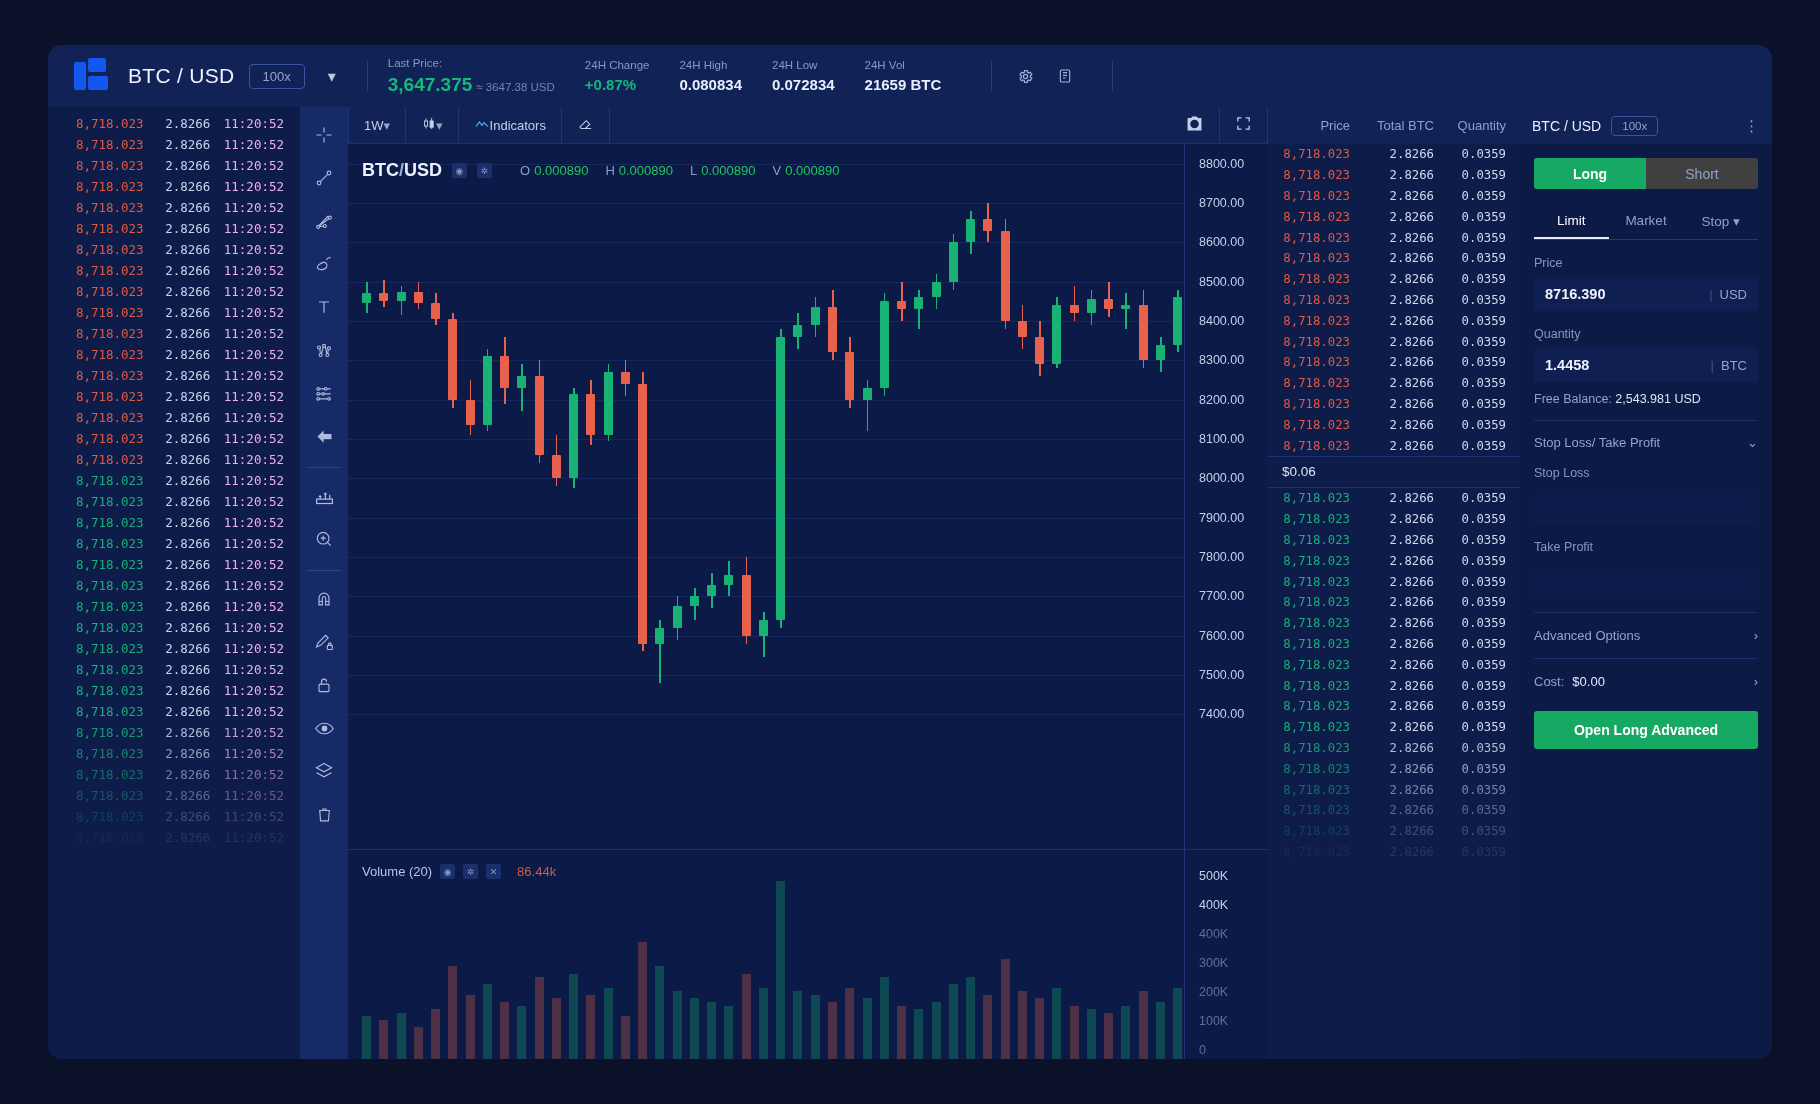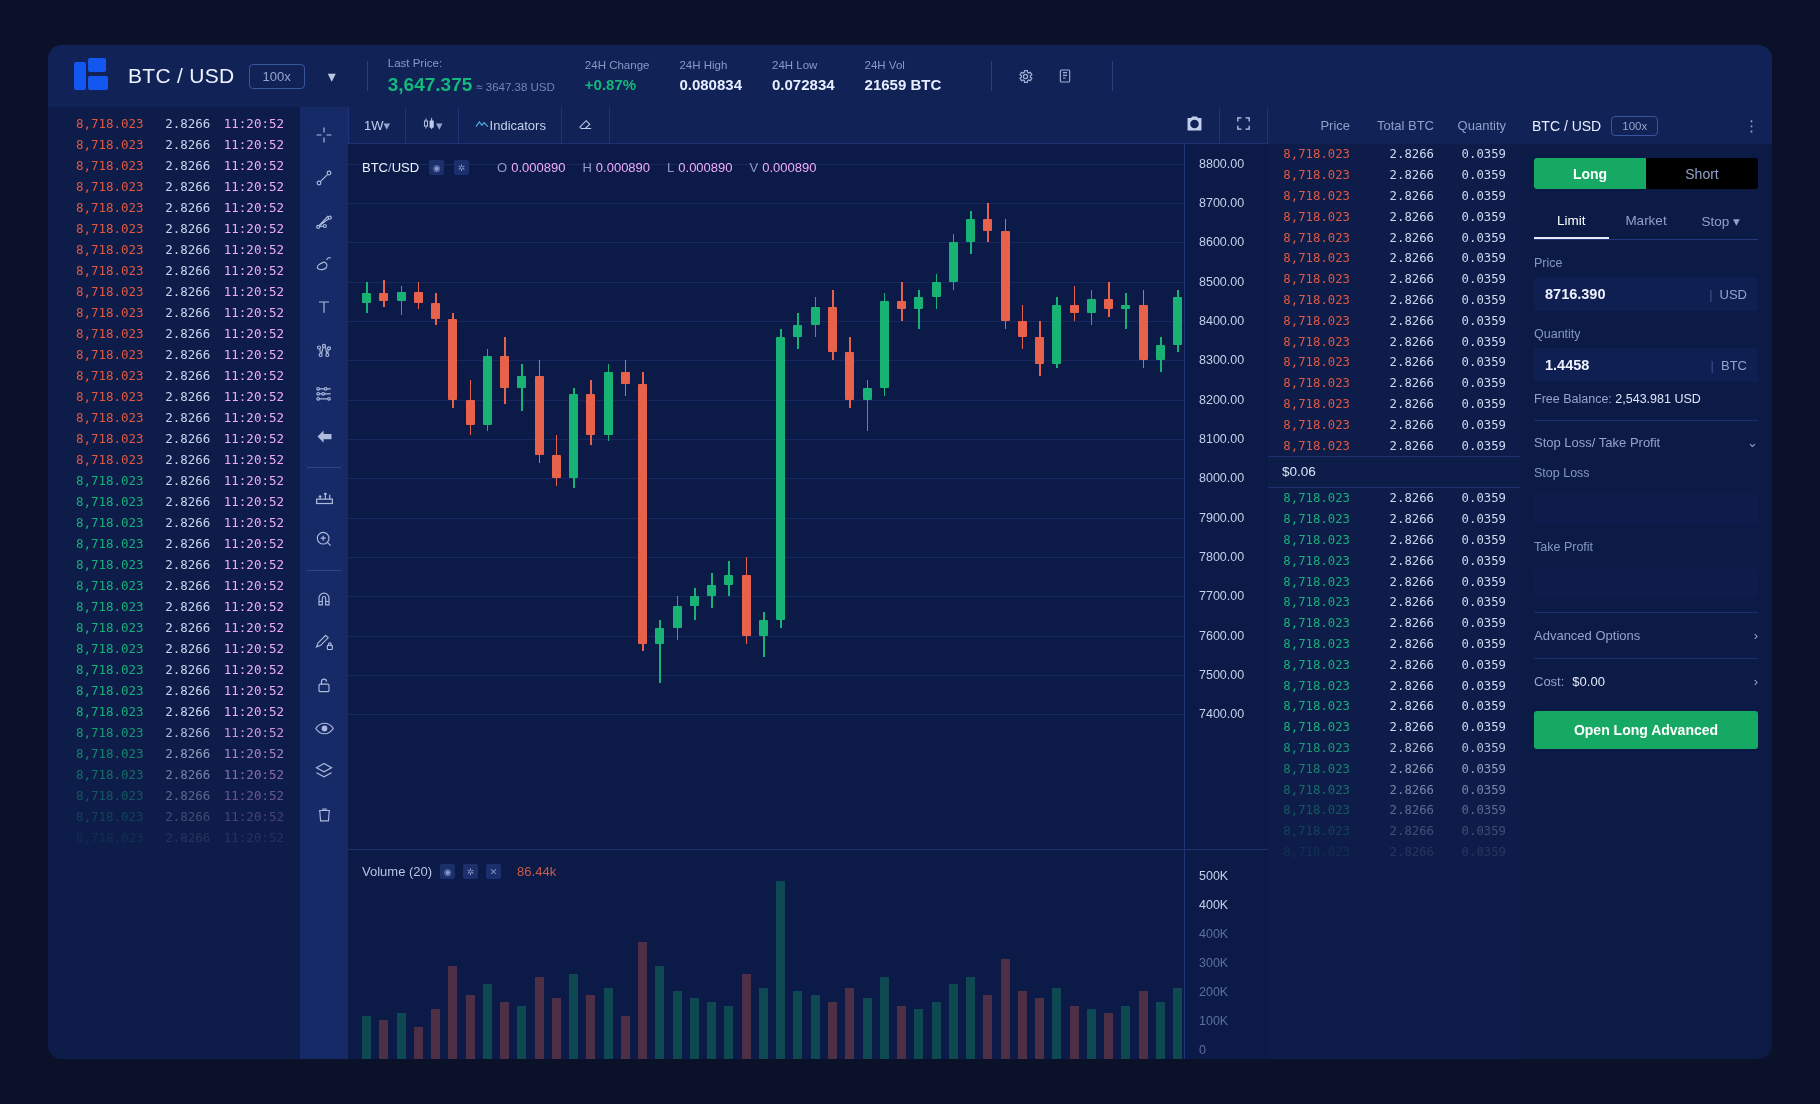--- a/index.html
+++ b/index.html
@@ -104,30 +104,30 @@
   .axis span {
     position:absolute; left:14px; transform:translateY(-50%);
     color:#c4d0ec; font-size:12.5px;
   }
   .axis span.dim { color:#5d6f9d; }
 
   .ctitle {
     position:absolute; left:14px; top:16px; display:flex; align-items:center; gap:10px;
     z-index:5;
   }
-  .ctitle .nm { color:#eef2ff; font-size:13px; }
+  .ctitle .nm { color:#eef2ff; font-size:18px;font-weight:bold; }
   .ctitle .nm .sl { color:#9fb0d6; }
   .micro {
     width:15px;height:15px; border-radius:2px; background:#1c2f6d;
     display:inline-flex;align-items:center;justify-content:center;
     color:#8a9ac4; font-size:9px;
   }
   .ohlc { display:flex; gap:17px; margin-left:18px; font-size:13px; }
   .ohlc b { color:#8d9cc5; font-weight:normal; margin-right:4px; }
-  .ohlc i { color:#f0abfc; font-style:normal; }
+  .ohlc i { color:#22c55e; font-style:normal; }
 
   .gridline { position:absolute; left:0; right:0; height:1px; background:#16285f; }
   .candle { position:absolute; width:9px; }
   .candle .wick { position:absolute; left:4px; width:1.6px; }
   .candle .body { position:absolute; left:0; width:9px; border-radius:1px; }
   .up .wick, .up .body { background:#17b274; }
   .dn .wick, .dn .body { background:#e8614a; }
 
   .volpanel { height:210px; flex:none; position:relative; border-top:1px solid #1d3070; }
   .vollabel { position:absolute; left:14px; top:14px; display:flex; align-items:center; gap:8px; font-size:13px; color:#b7c4e4; z-index:4;}
@@ -160,21 +160,21 @@
   .order { width:252px; flex:none; background:#0c1a46; display:flex; flex-direction:column; }
   .order-head {
     height:37px; background:#112256; display:flex; align-items:center;
     padding:0 12px; flex:none;
   }
   .order-head .nm{color:#e8eeff;font-size:14px;}
   .order-head .lev{
     margin-left:10px;padding:3px 10px;border:1px solid #3a55a0;border-radius:4px;
     color:#93a4cc;font-size:11.5px;}
   .order-body { padding:14px 14px 0; flex:1; display:flex; flex-direction:column; }
-  .ls-row { display:flex; height:31px; border-radius:3px; overflow:hidden; background:#000000; }
+  .ls-row { display:flex; height:31px; border-radius:3px; overflow:hidden; background:#404040; }
   .ls-row div { flex:1; display:flex;align-items:center;justify-content:center; font-size:14px; font-weight:bold;}
   .ls-row .long { background:#16a963; color:#fff; }
   .ls-row .short { color:#8fa0c9; font-weight:normal; }
   .otabs { display:flex; margin-top:17px; border-bottom:1px solid #23377e; }
   .otab { flex:1; text-align:center; padding:7px 0 9px; font-size:13.5px; color:#8fa0c9; }
   .otab.on { color:#fff; border-bottom:2px solid #e6ebf7; }
   .flabel { color:#8497c2; font-size:12.5px; margin:16px 0 7px; }
   .finput {
     height:34px; background:#101f52; border-radius:3px;
     display:flex; align-items:center; padding:0 11px;

